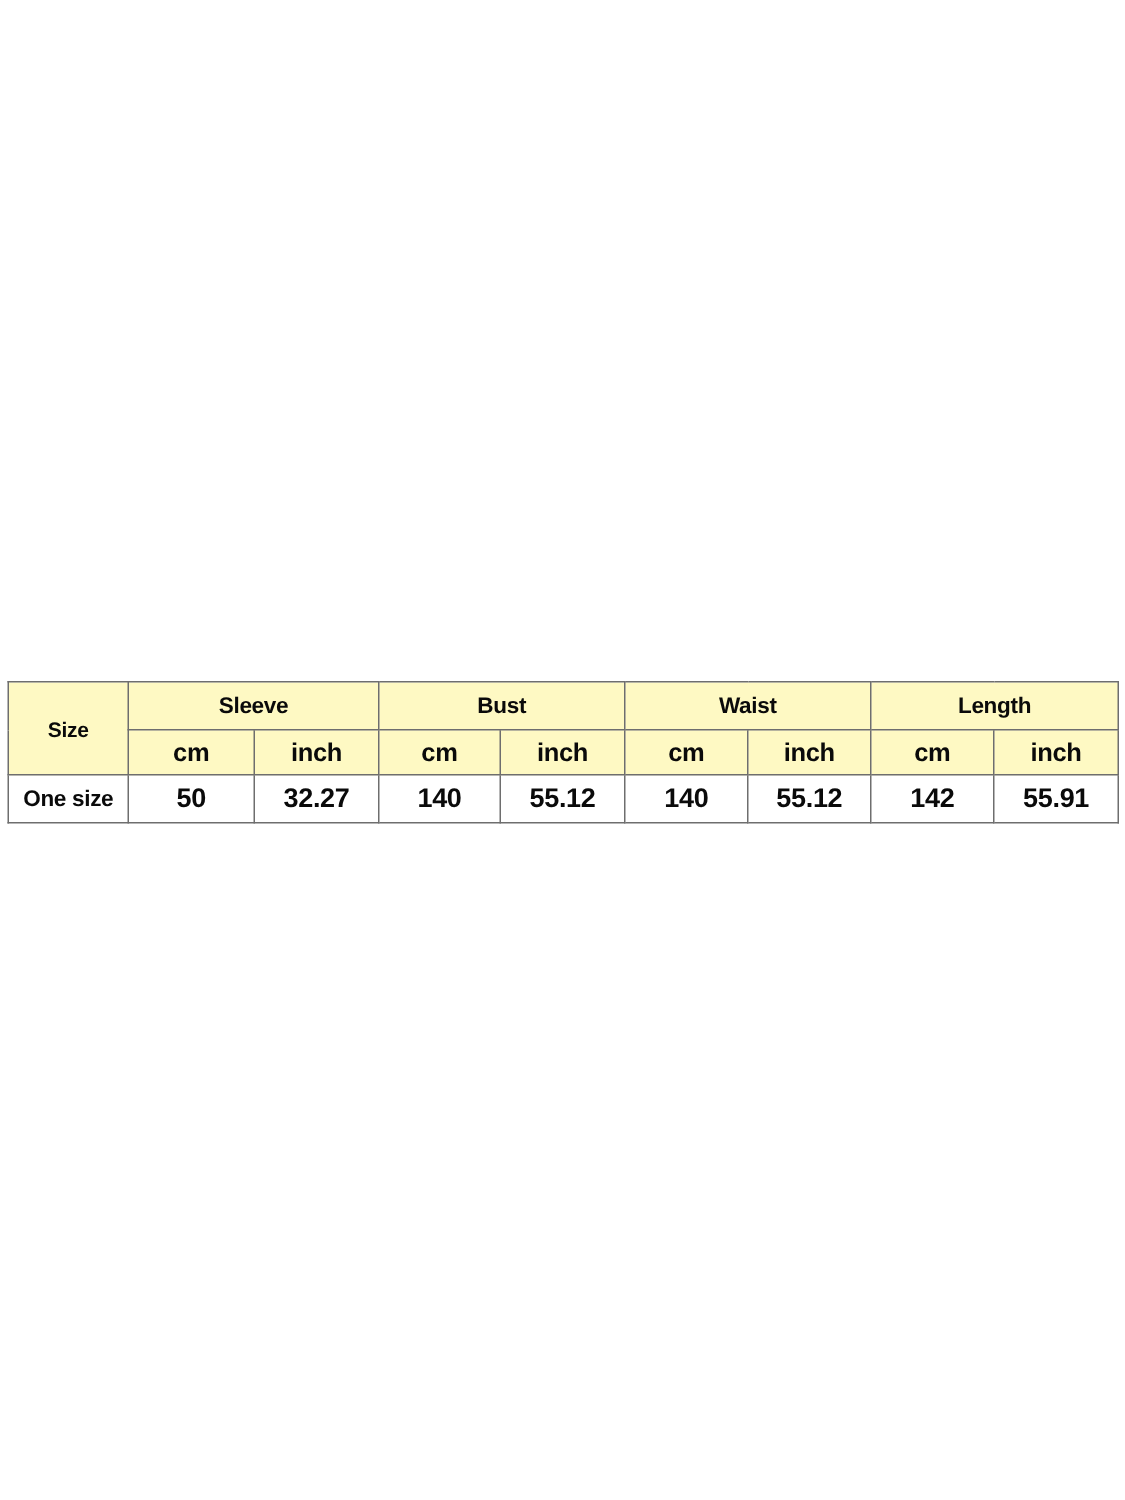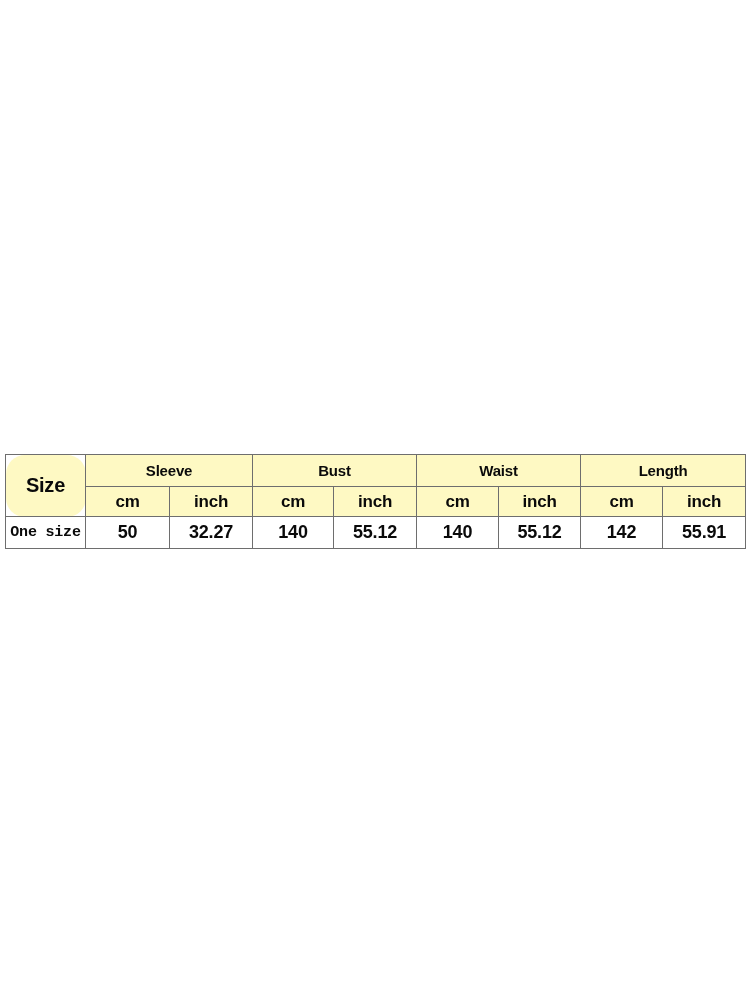--- a/index.html
+++ b/index.html
@@ -48,37 +48,36 @@
   td.hdr-group {
     height: 31px;
     font-size: 15px;
   }
   td.hdr-unit {
     height: 29px;
     font-size: 17px;
   }
   td.hdr-size {
     height: 60px;
-    font-size: 20px;
-    border-radius: 19px;
+    font-size: 14px;
   }
 
   
   td.edge-left  { border-left: 1px solid #6e6e6e; }
   td.edge-right { border-right: 1px solid #6e6e6e; margin-top: 16px; }
   td.edge-top   { border-top: 1px solid #6e6e6e; }
 
   
   tr.data-row td {
     height: 31px;
     background: #ffffff;
     border-color: #6e6e6e;
     font-size: 18px;
   }
-  tr.data-row td.cell-size { font-size: 15px; font-family: Liberation Mono, monospace; }
+  tr.data-row td.cell-size { font-size: 15px; }
 
   
   col.c-size   { width: 80px;  }
   col.c-scm    { width: 84px;  }
   col.c-sin    { width: 83px;  }
   col.c-bcm    { width: 81px;  }
   col.c-bin    { width: 83px;  }
   col.c-wcm    { width: 82px;  }
   col.c-win    { width: 82px;  }
   col.c-lcm    { width: 82px;  }

